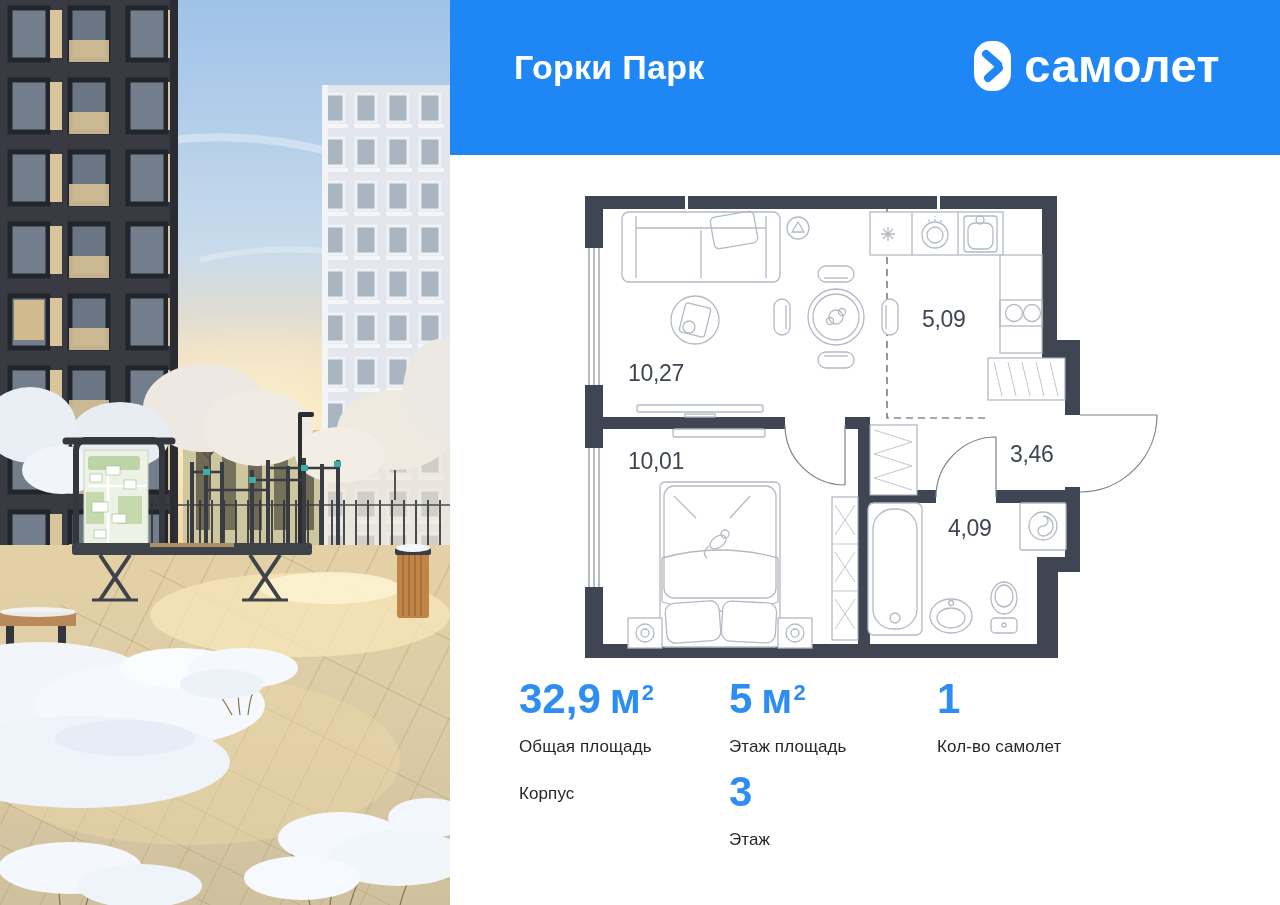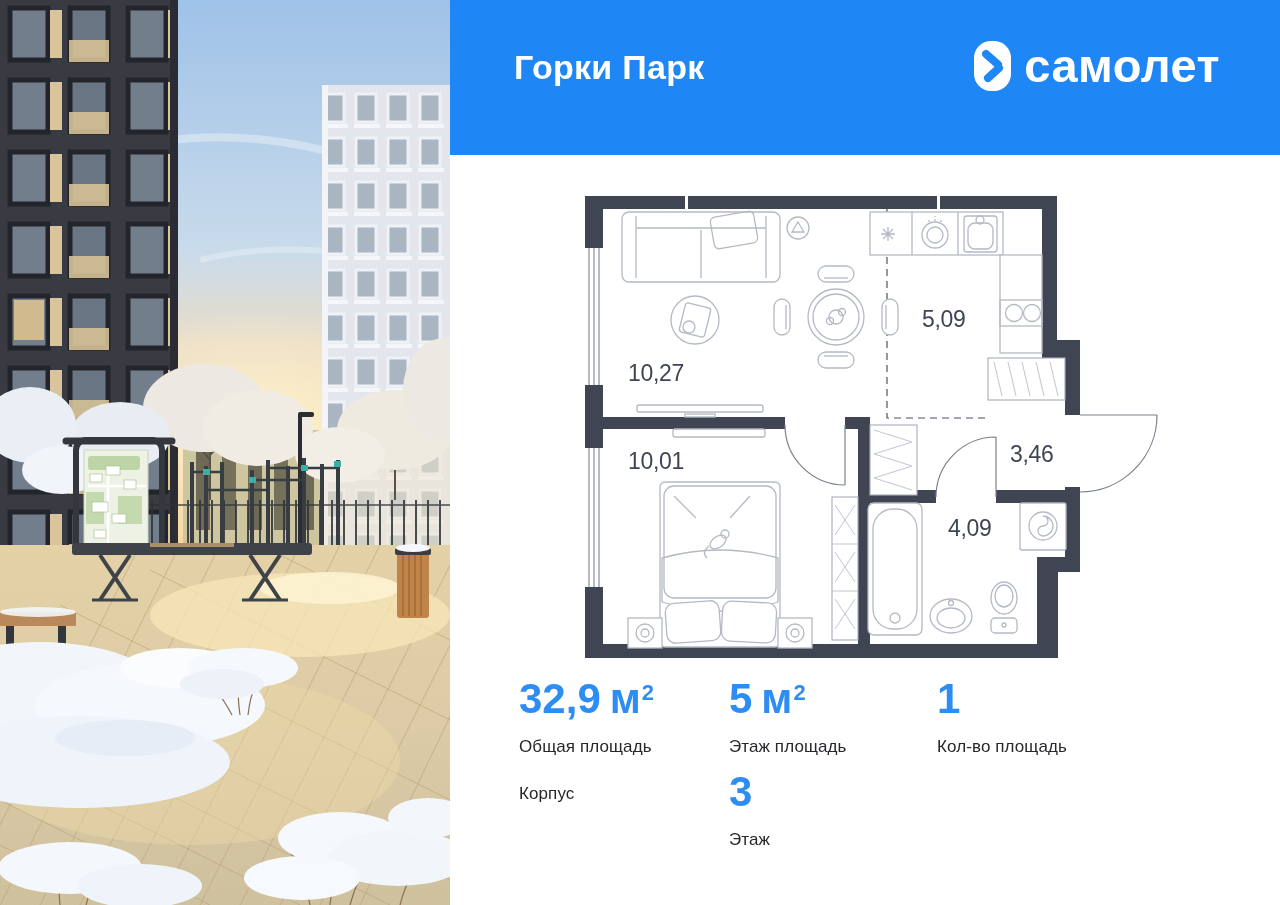--- a/index.html
+++ b/index.html
@@ -404,21 +404,21 @@
       </div>
 
       <div class="stat">
         <div class="stat-value"><span>5</span><span class="unit"><span>м</span><sup>2</sup></span></div>
         <div class="stat-label">Этаж площадь</div>
       </div>
 
 
       <div class="stat">
         <div class="stat-value"><span>1</span></div>
-        <div class="stat-label">Кол-во площадь</div>
+        <div class="stat-label">Кол-во самолет</div>
       </div>
 
       <div class="stat">
         <div class="stat-label">Корпус</div>
       </div>
 
       <div class="stat">
         <div class="stat-value"><span>3</span></div>
         <div class="stat-label">Этаж</div>
       </div>

